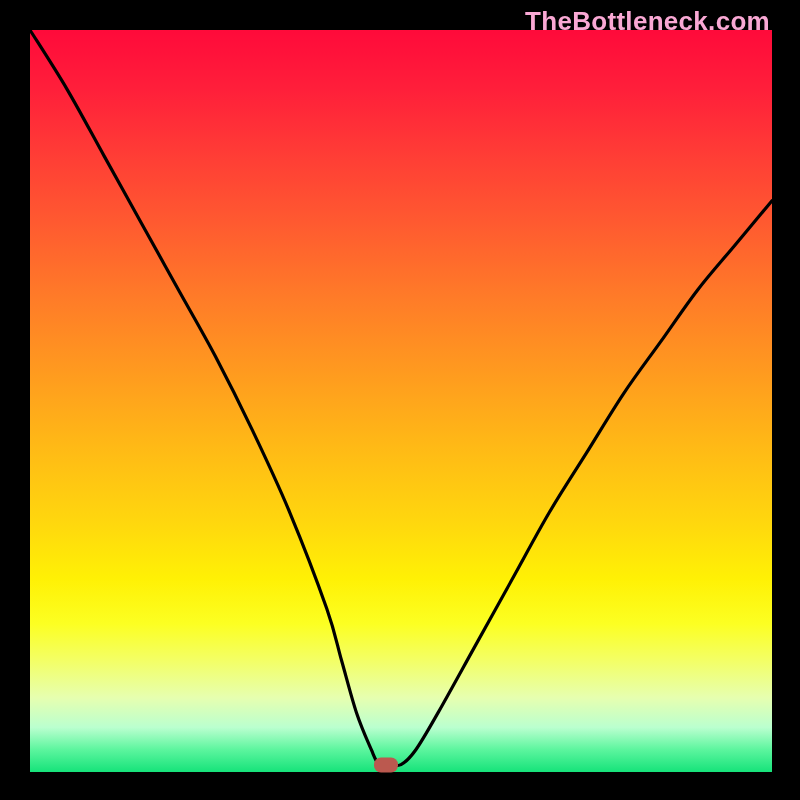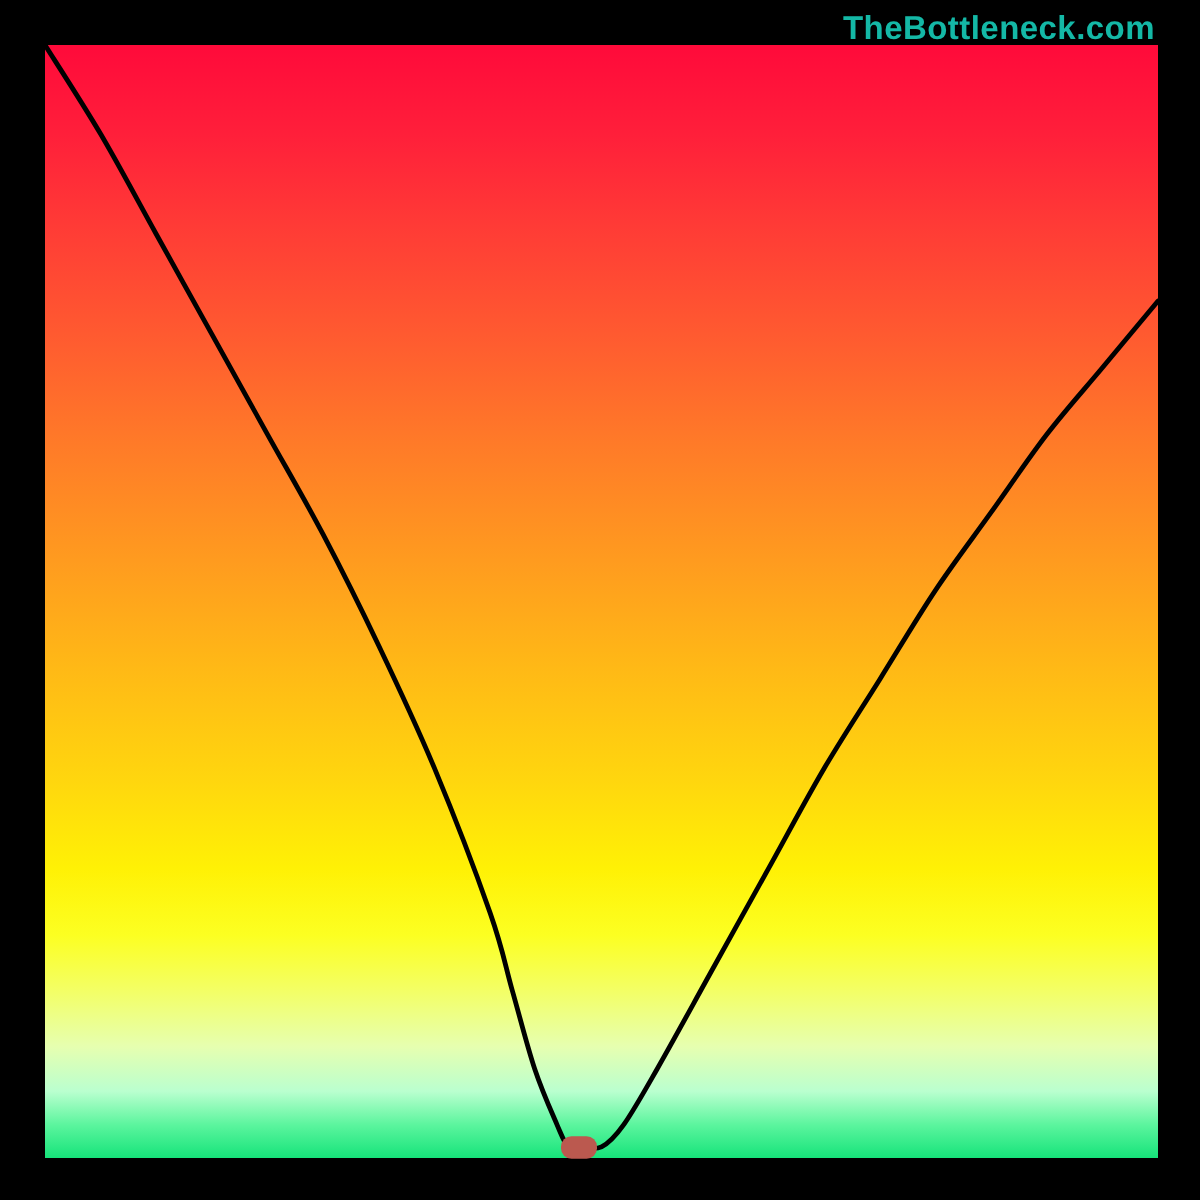--- a/index.html
+++ b/index.html
@@ -38,22 +38,22 @@
       #e6ffb0 90%,
       #baffcf 94%,
       #5cf59e 97%,
       #16e37a 100%
     );
   }
   .watermark {
     position: absolute;
     top: 6px;
     right: 30px;
-    color: #14b8a6;
-    font-size: 22px;
+    color: #f9a8d4;
+    font-size: 26px;
     font-weight: 600;
     letter-spacing: 0.3px;
   }
   svg.curve {
     position: absolute;
     left: 0;
     top: 0;
     width: 742px;
     height: 742px;
     overflow: visible;

